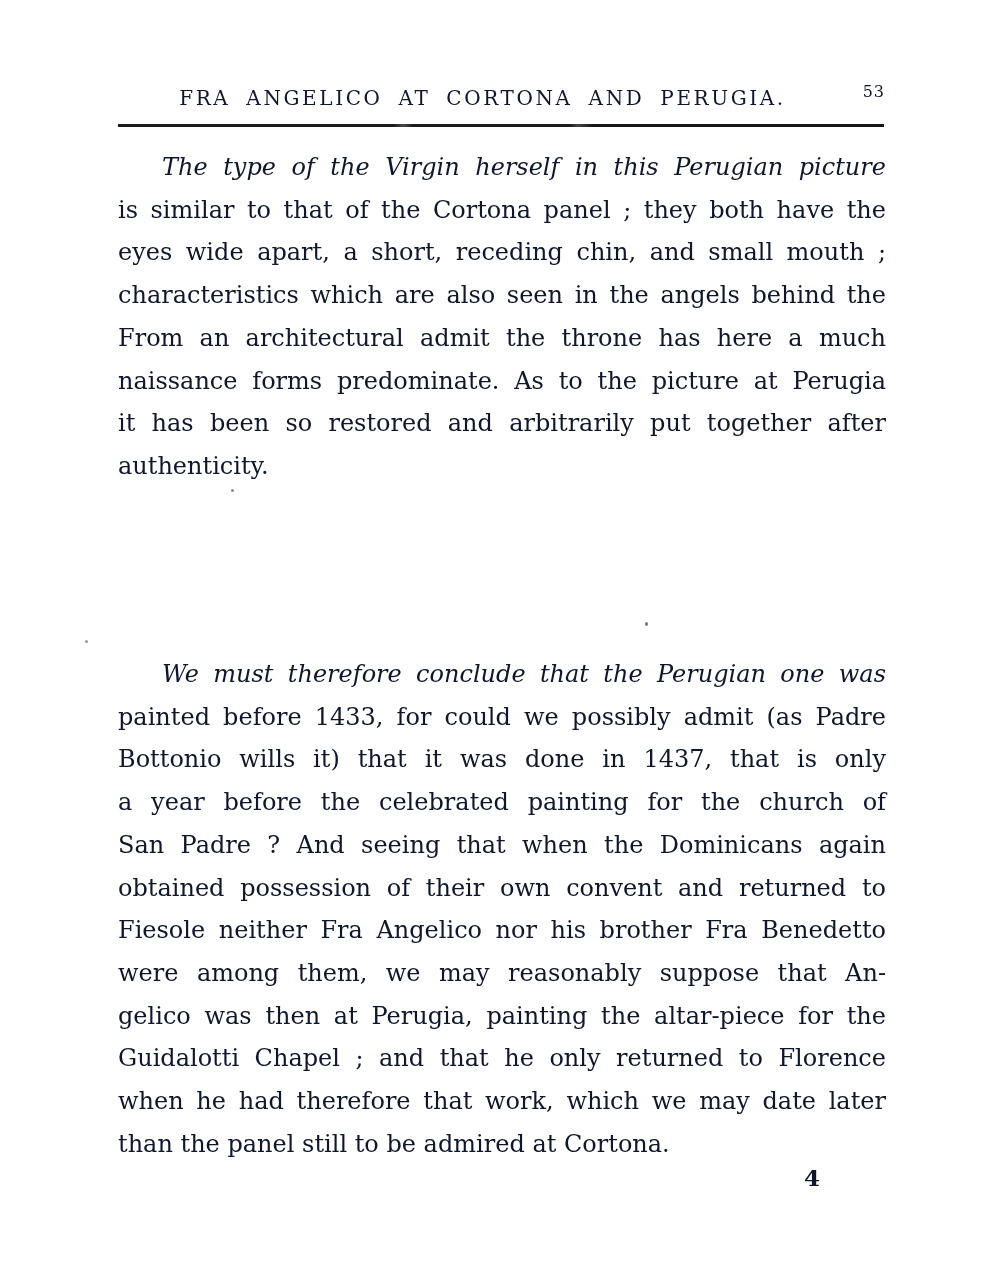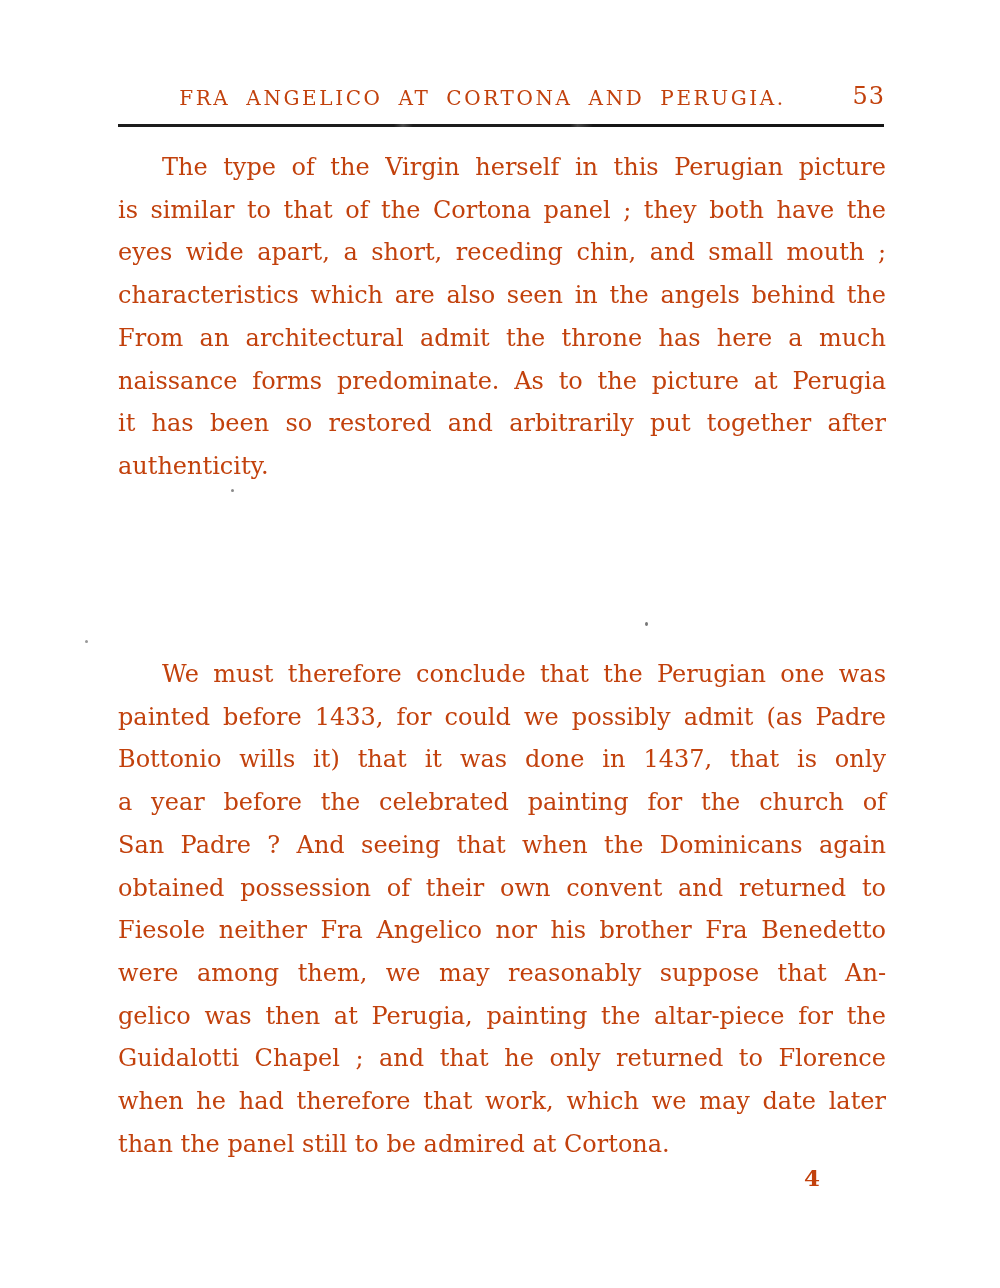--- a/index.html
+++ b/index.html
@@ -6,21 +6,21 @@
     margin: 0;
     padding: 0;
     background: #ffffff;
   }
   .page {
     position: relative;
     width: 921px;
     height: 1288px;
     background: #ffffff;
     font-family: "DejaVu Serif", "Liberation Serif", serif;
-    color: #c2410c;
+    color: #0f172a;
     overflow: hidden;
   }
   .header {
     position: absolute;
     left: 120px;
     top: 84px;
     width: 765px;
     height: 34px;
   }
   .running-title {
@@ -31,21 +31,21 @@
     text-align: center;
     font-size: 20px;
     letter-spacing: 2.6px;
     word-spacing: 7px;
     white-space: nowrap;
   }
   .page-number {
     position: absolute;
     right: 0;
     top: -2px;
-    font-size: 24px;
+    font-size: 16px;
     letter-spacing: 1px;
   }
   .rule {
     position: absolute;
     left: 118px;
     top: 124px;
     width: 766px;
     height: 3px;
     background: linear-gradient(90deg,
       #1c1c1c 0%, #1c1c1c 36%, #4a4a4a 37.2%, #1c1c1c 38.5%,
@@ -57,21 +57,21 @@
     width: 768px;
     font-size: 24px;
     line-height: 42.7px;
   }
   .p1 { top: 146px; }
   .p2 { top: 653px; }
   .line {
     text-align: justify;
     text-align-last: justify;
   }
-  .line.para-first { text-indent: 44px; }
+  .line.para-first { text-indent: 44px; font-style: italic; }
   .line.para-last  { text-align-last: left; }
   .signature {
     position: absolute;
     left: 796px;
     top: 1164px;
     width: 32px;
     text-align: center;
     font-size: 23px;
     font-weight: bold;
   }

